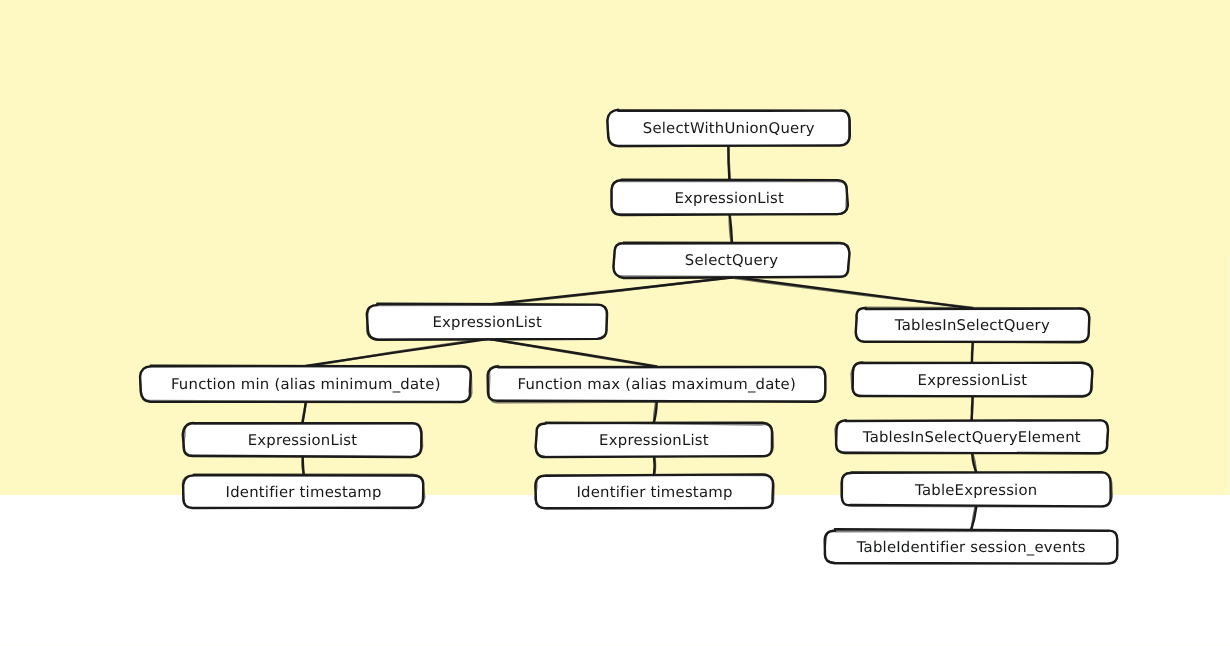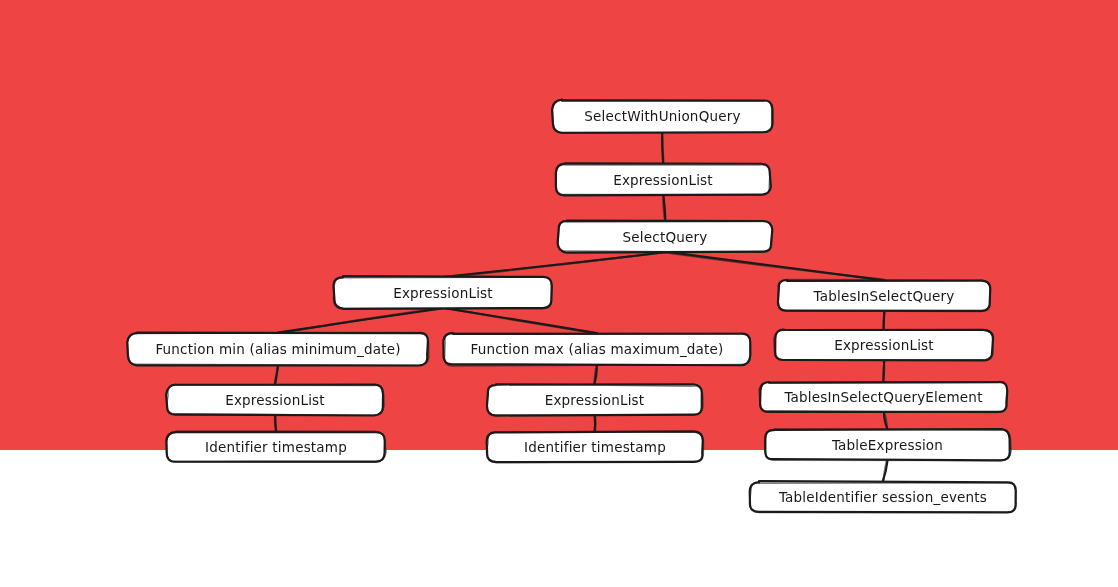--- a/index.html
+++ b/index.html
@@ -11,21 +11,21 @@
   body {
     width: 1118px;
     height: 587px;
     overflow: hidden;
     font-family: "DejaVu Sans", sans-serif;
   }
   #diagram-root {
     position: relative;
     width: 1118px;
     height: 450px;
-    background: #ef4444;
+    background: #fef9c3;
   }
   svg#tree-svg {
     position: absolute;
     top: 0;
     left: 0;
     width: 1118px;
     height: 587px;
     display: block;
   }
   .edge-line {

